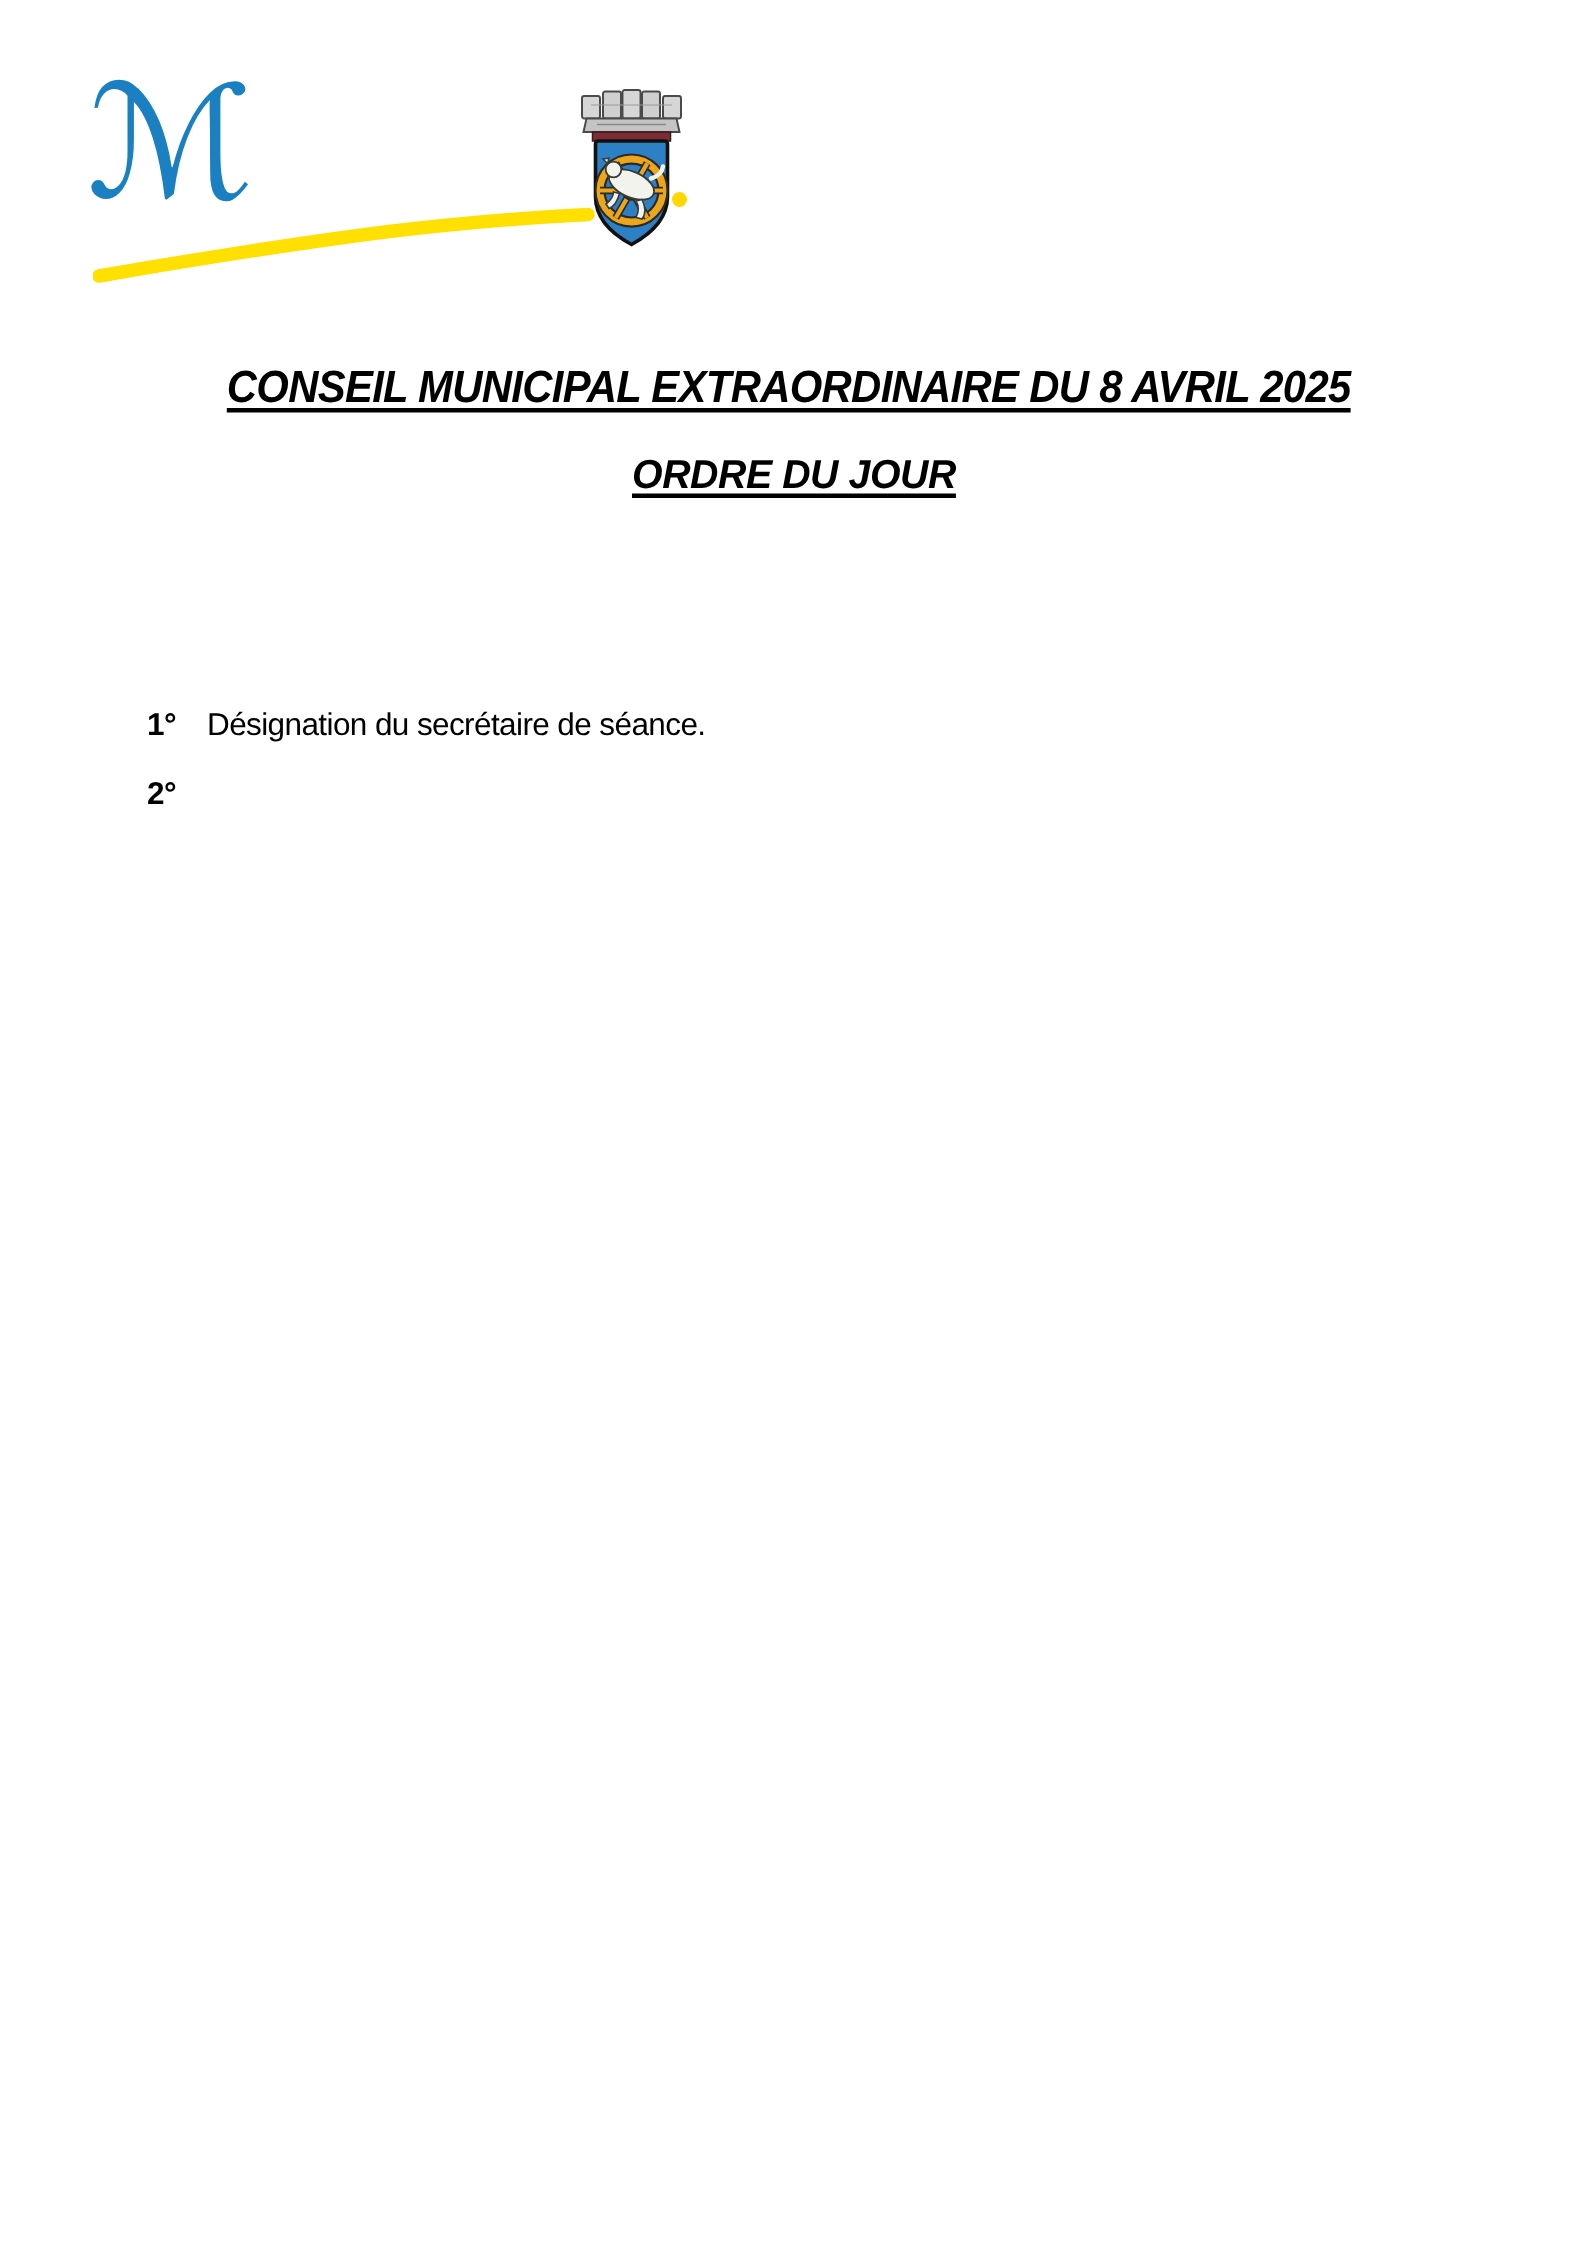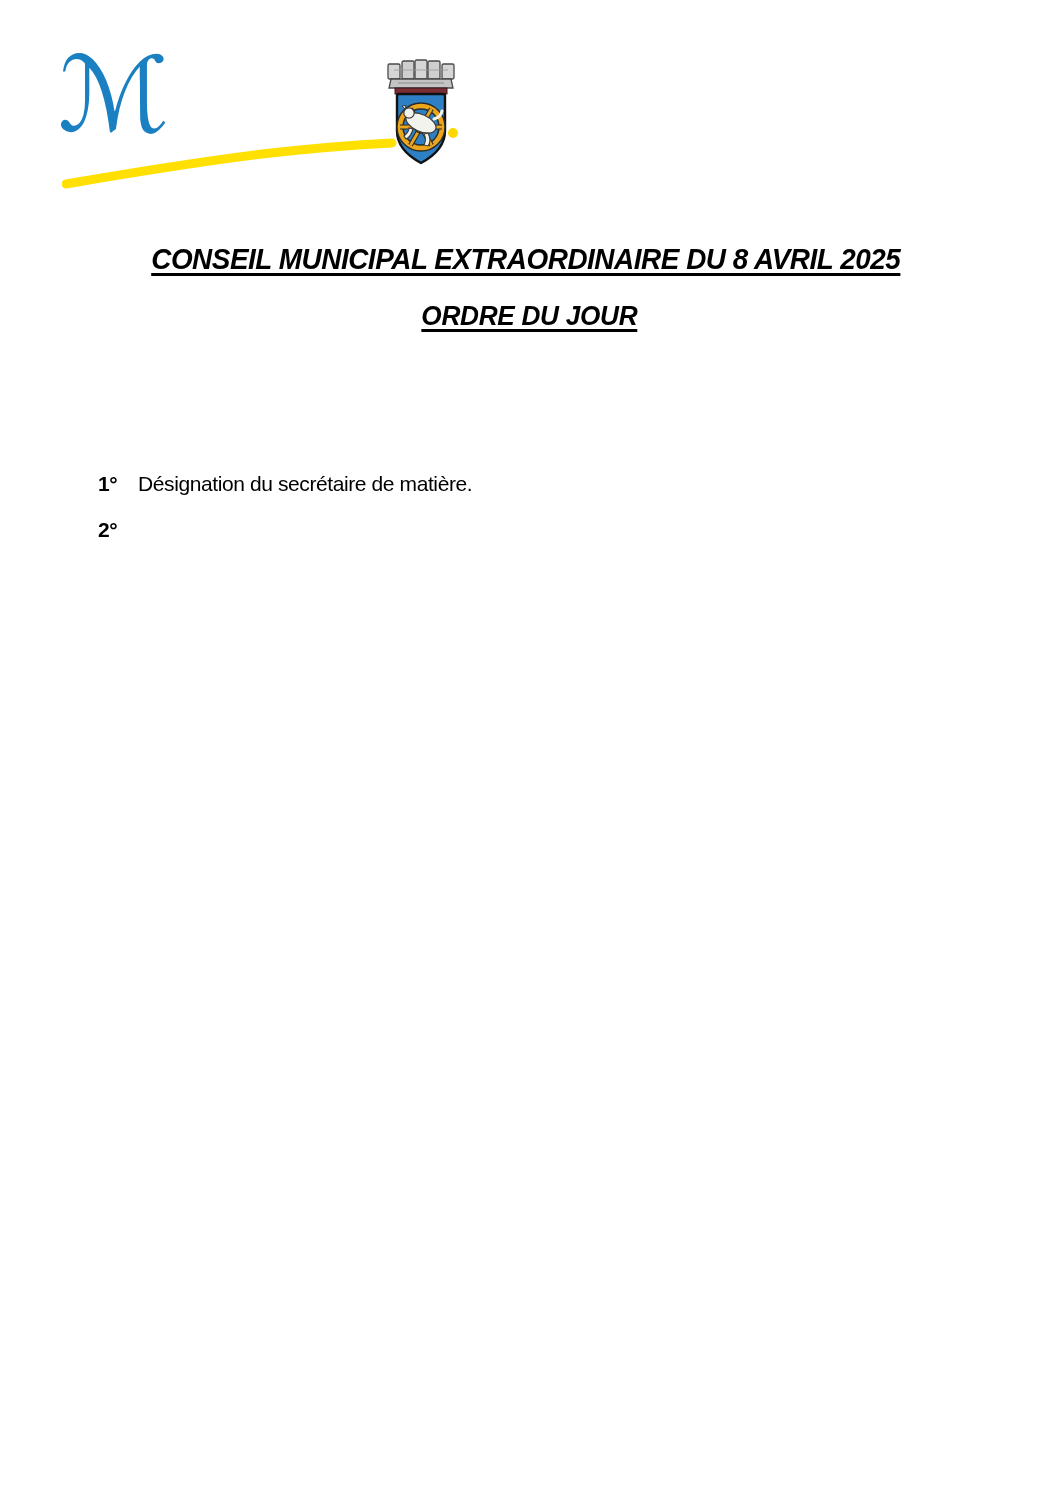--- a/index.html
+++ b/index.html
@@ -176,21 +176,21 @@
 
 <div class="subtitle-wrap">
   <span class="doc-subtitle">ORDRE DU JOUR</span>
 </div>
 
 <div class="agenda">
 
   <div class="agenda-item">
     <span class="item-number">1°</span>
     <div>
-      <div class="item-text-line">Désignation du secrétaire de matière.</div>
+      <div class="item-text-line">Désignation du secrétaire de séance.</div>
     </div>
   </div>
 
   <div class="agenda-item">
     <span class="item-number">2°</span>
     <div>
     </div>
   </div>
 
 </div>

